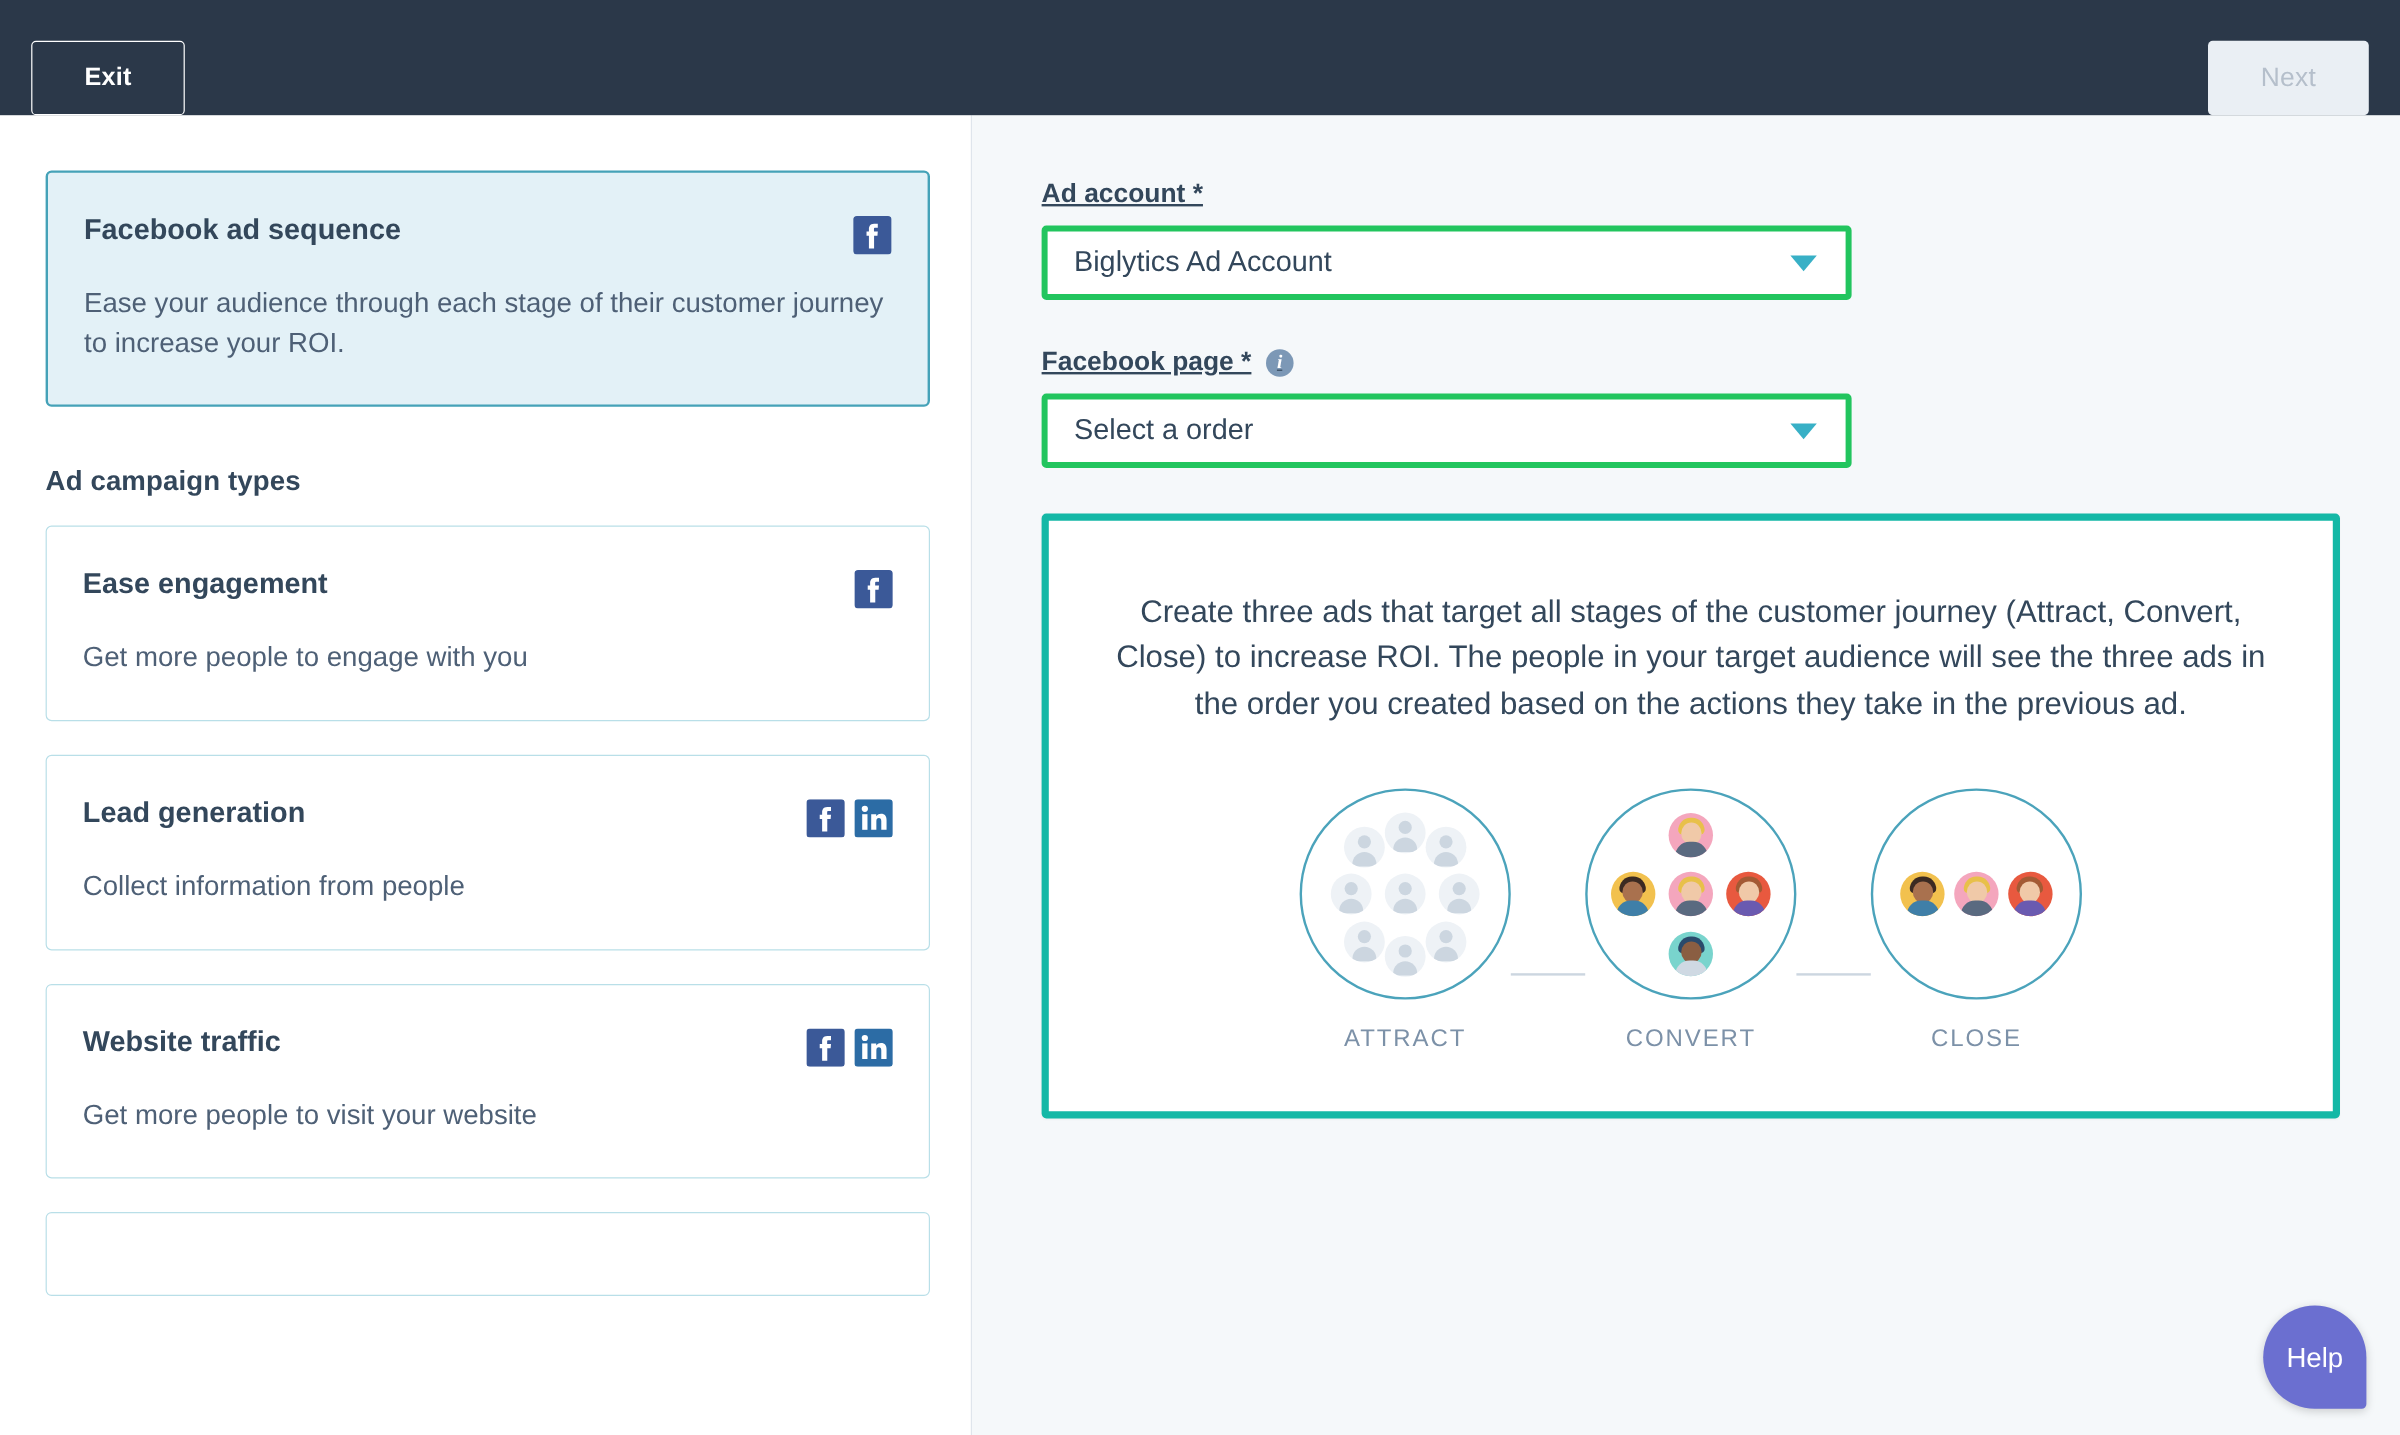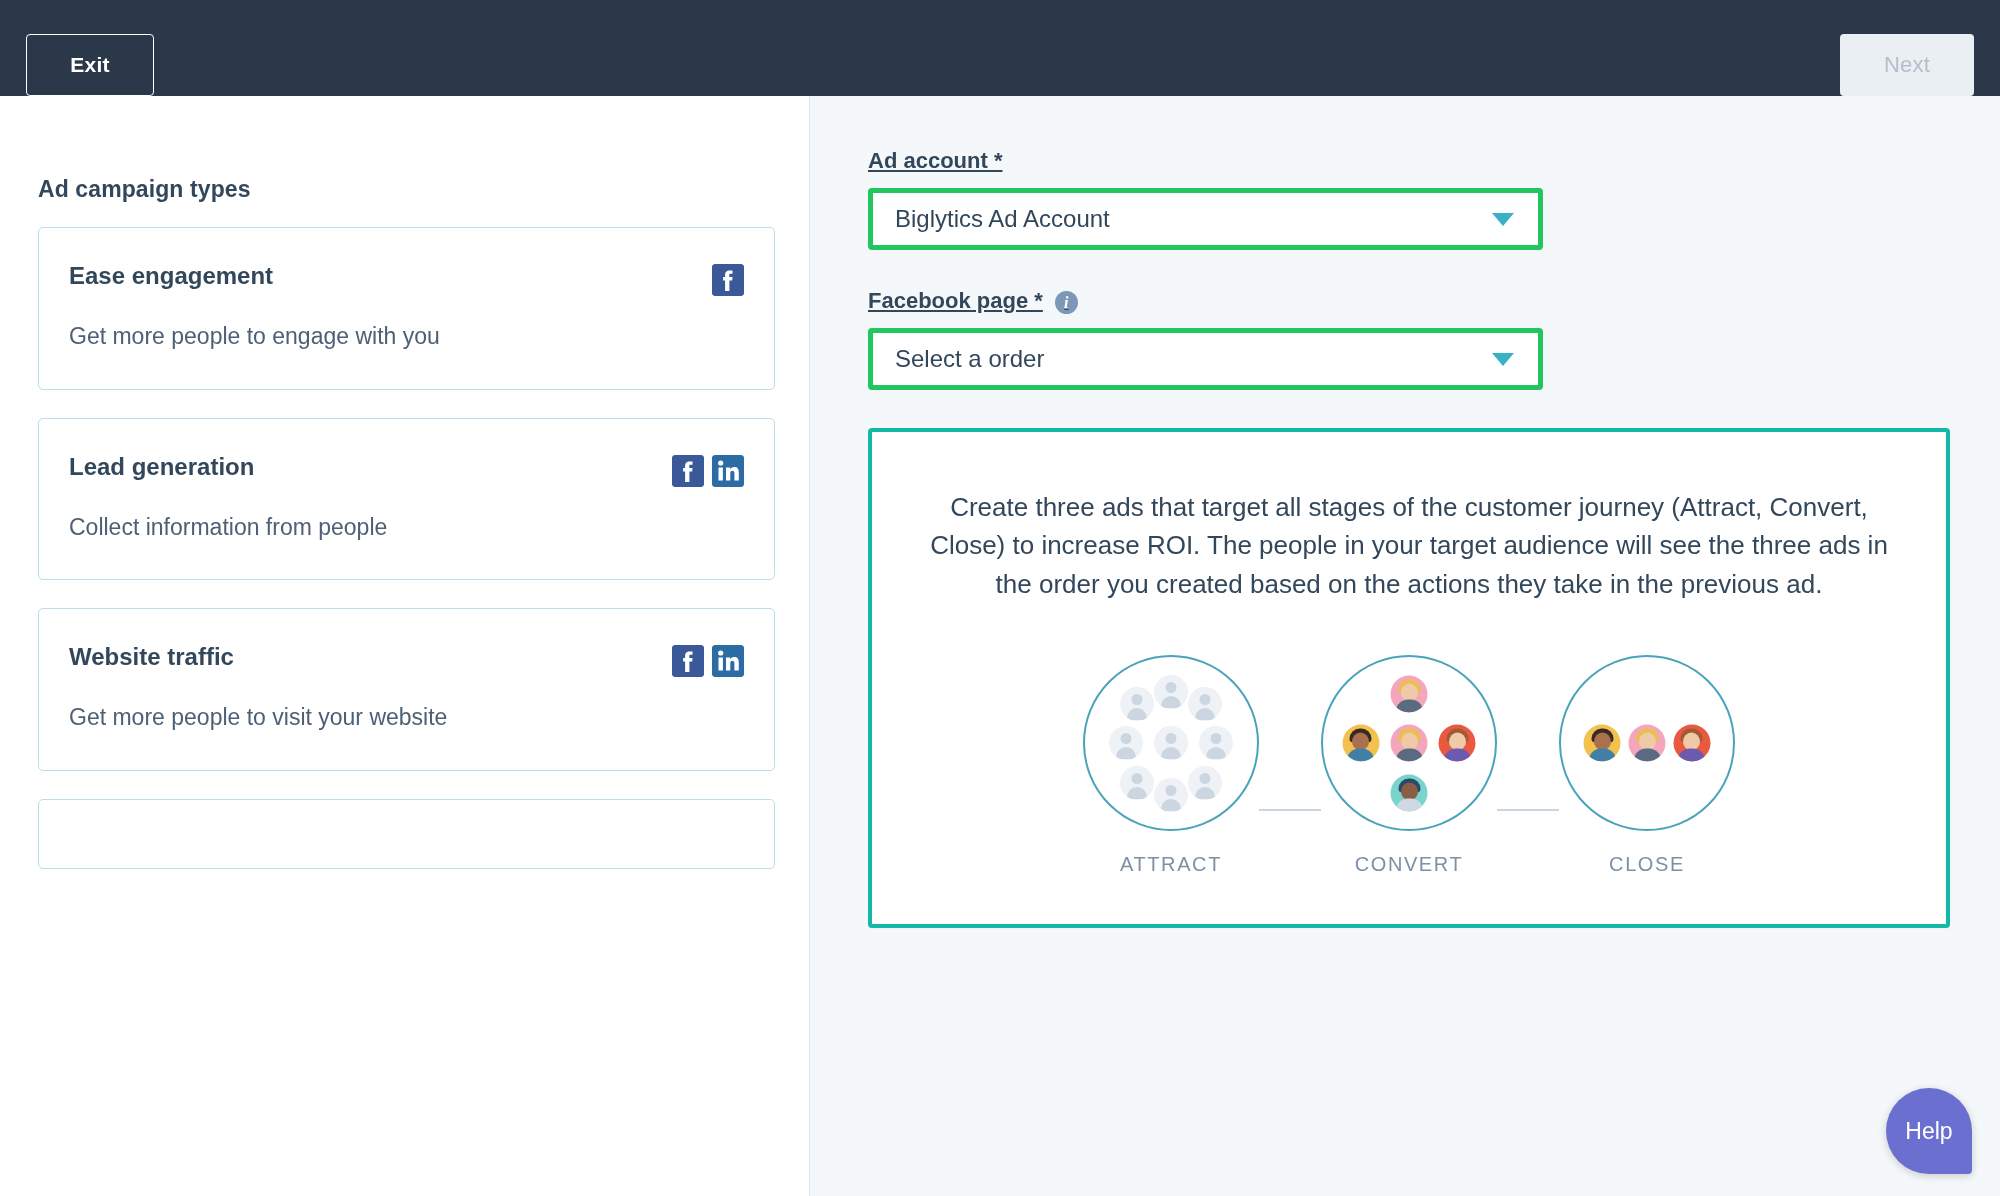--- a/index.html
+++ b/index.html
@@ -38,21 +38,21 @@
   
   .left-panel {
     width: 810px; flex: 0 0 810px; background: #ffffff;
     border-right: 1px solid #dfe5ec;
     padding: 46px 34px 0 38px; overflow: hidden; position: relative;
   }
   .section-title {
     font-size: 23px; font-weight: 700; color: #33475b;
     letter-spacing: .1px; margin-bottom: 24px;
   }
-  .section-title.second { margin-top: 34px; }
+  .section-title.second { margin-top: 48px; }
 
   .card {
     border: 1px solid #b9dfe8; border-radius: 5px;
     background: #ffffff; padding: 34px 30px 36px 30px;
     margin-bottom: 28px; cursor: pointer; position: relative;
   }
   .card.selected {
     background: #e3f1f7; border: 2px solid #45a2b8;
   }
   .card-head {
@@ -92,21 +92,21 @@
     padding: 0 24px 0 22px; cursor: pointer;
   }
   .select-value { font-size: 24px; color: #33475b; font-weight: 400; }
   .caret {
     width: 0; height: 0; border-left: 11px solid transparent;
     border-right: 11px solid transparent; border-top: 13px solid #38b0c6;
   }
 
   
   .info-card {
-    margin-top: 26px; background: #ffffff; border: 4px solid #14b8a6;
+    margin-top: 26px; background: #ffffff; border: 6px solid #14b8a6;
     border-radius: 4px; padding: 56px 44px 48px 44px;
     width: 1082px; box-shadow: 0 1px 2px rgba(0,0,0,.03);
   }
   .info-text {
     font-size: 26px; line-height: 1.48; color: #33475b;
     text-align: center; max-width: 960px; margin: 0 auto 52px auto;
     font-weight: 400;
   }
 
   
@@ -170,20 +170,32 @@
   <div class="topbar">
     <div class="exit-btn">Exit</div>
     <div class="next-btn">Next</div>
   </div>
 
   <div class="body-wrap">
 
     <div class="left-panel">
 
 
+      <div class="card selected">
+        <div class="card-head">
+          <div class="card-title">Facebook ad sequence</div>
+          <div class="icon-row">
+            <svg class="sicon" viewBox="0 0 32 32">
+              <rect width="32" height="32" rx="2" fill="#3b5998"></rect>
+              <path d="M20.2 16.5h-2.8V27h-4.3V16.5h-2V13h2v-2.3c0-1.7.8-4.3 4.3-4.3l3.1.01v3.4h-2.3c-.4 0-.9.2-.9 1V13h3.2l-.3 3.5z" fill="#ffffff"></path>
+            </svg>
+          </div>
+        </div>
+        <div class="card-desc">Ease your audience through each stage of their customer journey to increase your ROI.</div>
+      </div>
 
       <div class="section-title second">Ad campaign types</div>
 
       <div class="card">
         <div class="card-head">
           <div class="card-title">Ease engagement</div>
           <div class="icon-row">
             <svg class="sicon" viewBox="0 0 32 32">
               <rect width="32" height="32" rx="2" fill="#3b5998"></rect>
               <path d="M20.2 16.5h-2.8V27h-4.3V16.5h-2V13h2v-2.3c0-1.7.8-4.3 4.3-4.3l3.1.01v3.4h-2.3c-.4 0-.9.2-.9 1V13h3.2l-.3 3.5z" fill="#ffffff"></path>

